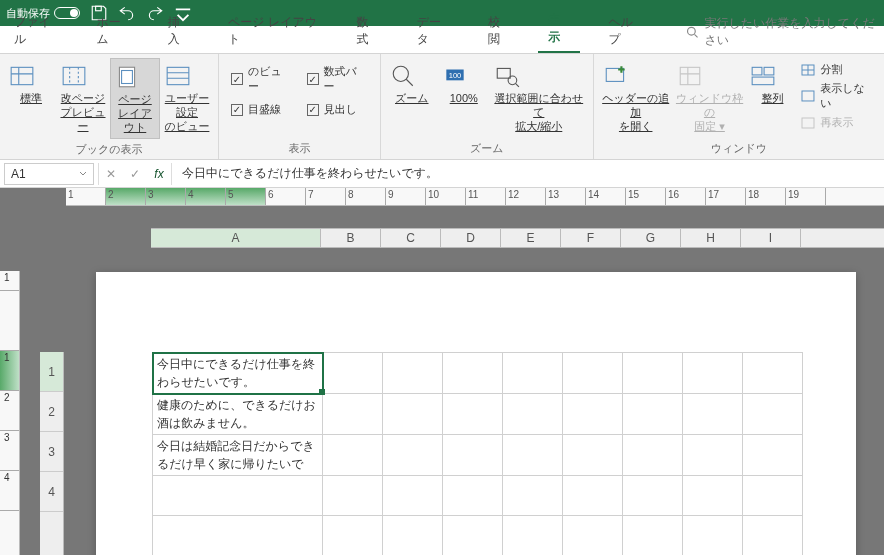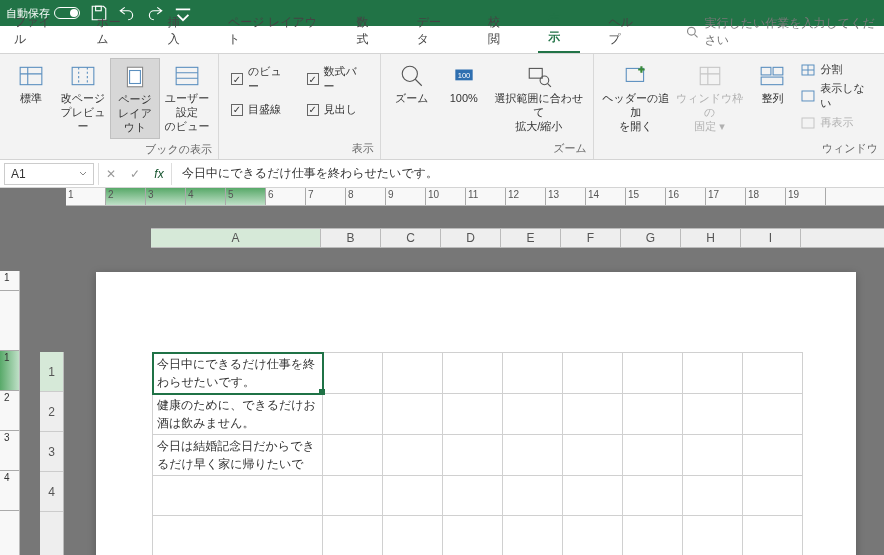--- a/index.html
+++ b/index.html
@@ -16,22 +16,22 @@
 .menus { height: 28px; background: #fff; border-bottom: 1px solid #d4d4d4; display: flex; align-items: flex-end; padding: 0 4px; gap: 19px; }
 .menu-tab { padding: 5px 10px; font-size: 12px; color: #444; cursor: pointer; }
 .menu-tab.active { color: #217346; border-bottom: 2px solid #217346; font-weight: 600; }
 .tellme { display: flex; align-items: center; gap: 6px; color: #777; margin-left: 12px; padding: 4px; }
 .tellme svg { width: 14px; height: 14px; stroke: #888; fill: none; stroke-width: 1.5; }
 
 
 .ribbon { height: 106px; background: #f3f3f3; border-bottom: 1px solid #d4d4d4; display: flex; }
 .group { display: flex; flex-direction: column; border-right: 1px solid #d8d8d8; padding: 4px 6px 0; }
 .group-body { flex: 1; display: flex; align-items: flex-start; gap: 2px; }
-.group-label { text-align: right; font-size: 11px; color: #666; padding: 3px 0; }
-.big-btn { display: flex; flex-direction: column; align-items: center; width: 50px; padding: 4px 2px; cursor: pointer; text-align: center; font-size: 11px; line-height: 1.25; }
+.group-label { text-align: center; font-size: 11px; color: #666; padding: 3px 0; }
+.big-btn { display: flex; flex-direction: column; width: 50px; padding: 4px 2px; cursor: pointer; text-align: center; font-size: 11px; line-height: 1.25; text-decoration: underline; }
 .big-btn.sel { background: #d7d7d7; border: 1px solid #c0c0c0; }
 .big-btn .ico { width: 28px; height: 28px; display: flex; align-items: center; justify-content: center; margin-bottom: 2px; }
 .big-btn .ico svg { width: 26px; height: 26px; }
 .chkcol { display: flex; flex-direction: column; gap: 8px; padding: 6px 6px; font-size: 11px; }
 .chk { display: flex; align-items: center; gap: 5px; }
 .chk .box { width: 12px; height: 12px; border: 1px solid #666; display: flex; align-items: center; justify-content: center; font-size: 10px; color: #333; }
 .disabled { color: #b0b0b0; }
 .winopts { display: flex; flex-direction: column; gap: 4px; padding: 4px 2px; font-size: 11px; }
 .winopt { display: flex; align-items: center; gap: 5px; }
 .winopt .wico { width: 14px; height: 12px; }

